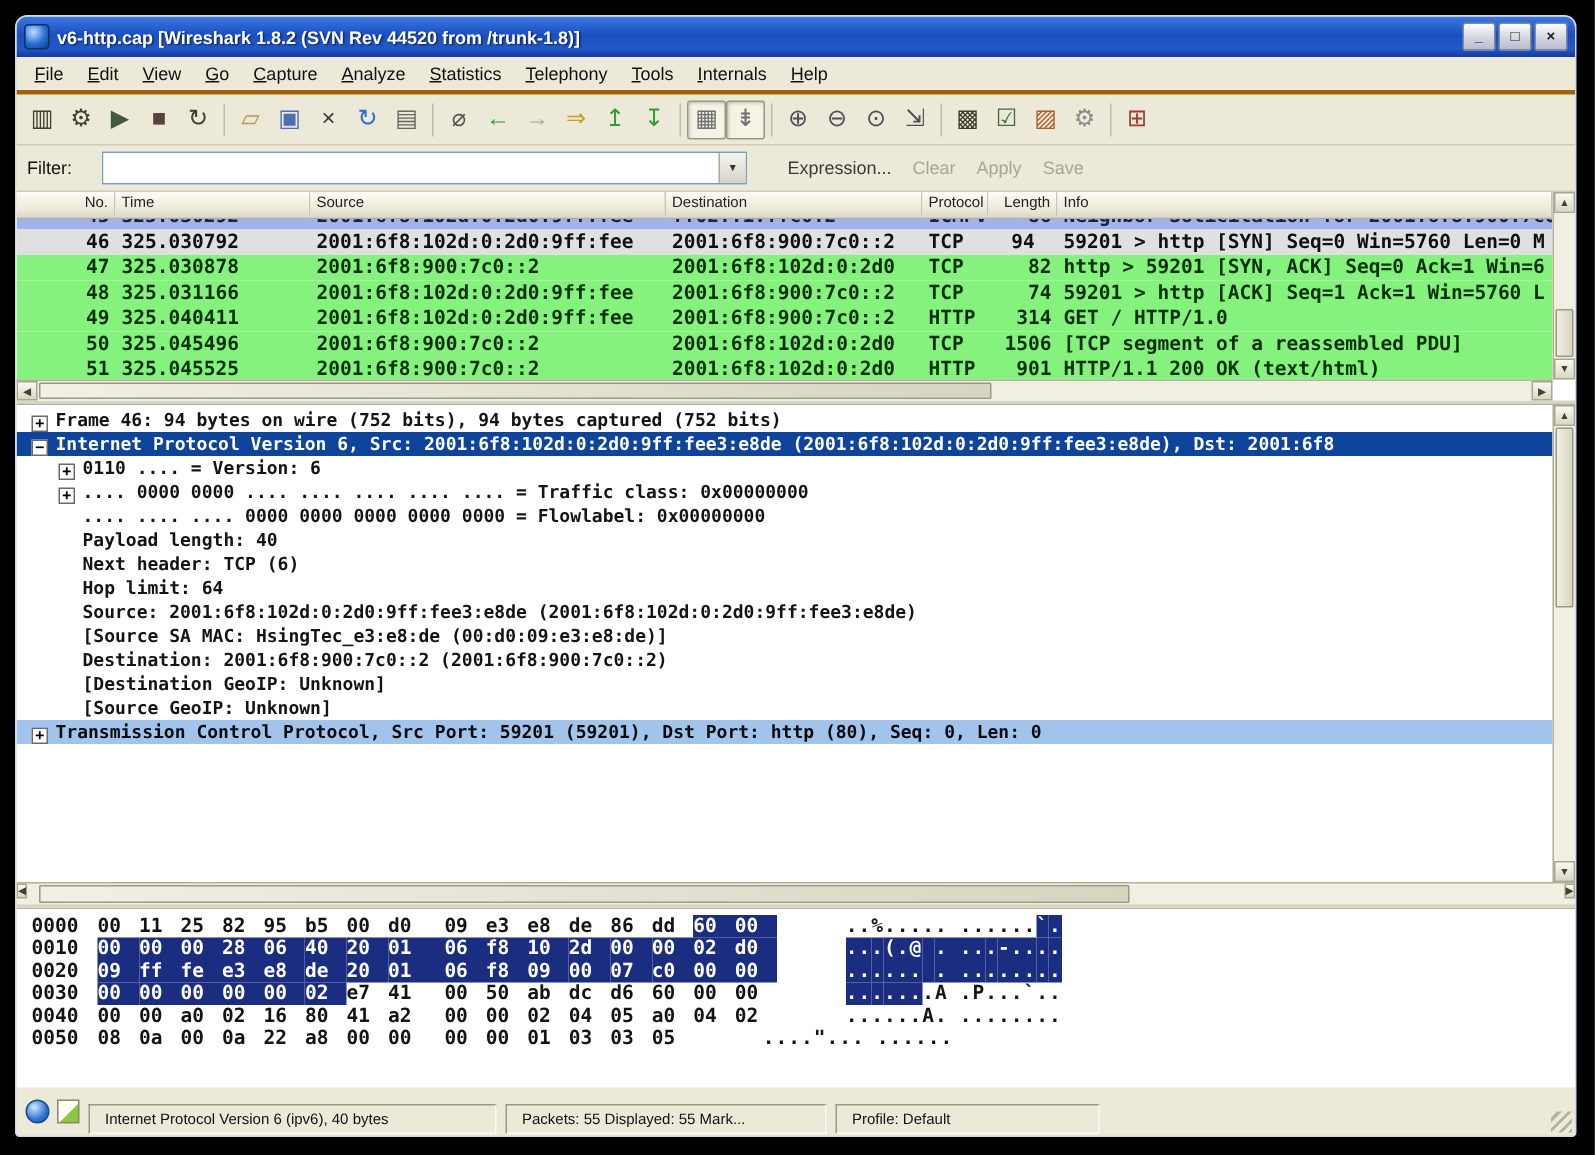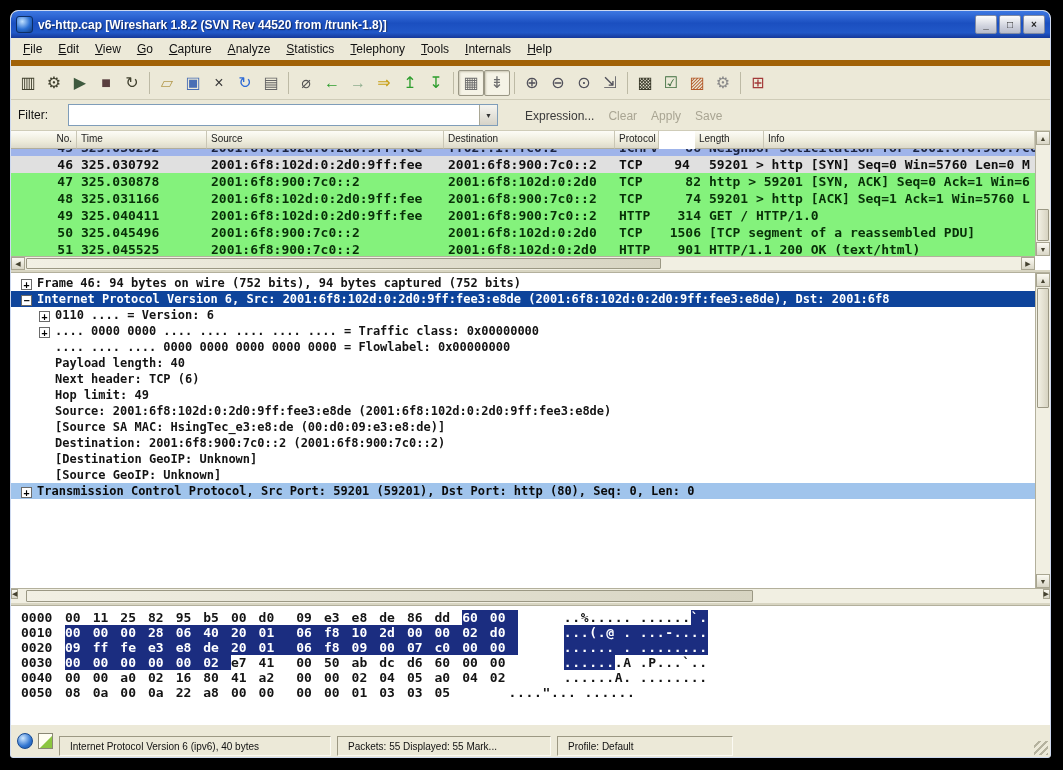--- a/index.html
+++ b/index.html
@@ -16,21 +16,21 @@
             background:radial-gradient(circle at 35% 30%,#bfe0ff,#2a6fd4 55%,#123c80);
             border:1px solid #0d2e66;flex:0 0 15px;}
   .title{color:#fff;font-weight:bold;font-size:12px;text-shadow:1px 1px 1px #10275e;
          white-space:nowrap;overflow:hidden;flex:1;}
   .win-buttons{display:flex;gap:2px;}
   .win-btn{width:20px;height:17px;display:flex;align-items:center;justify-content:center;
            font-size:10px;font-weight:bold;color:#222;border:1px solid #7f8aa5;border-radius:2px;
            background:linear-gradient(180deg,#fdfdfd,#cfd2dd 60%,#b8bccb);}
   
   .menubar{height:22px;flex:0 0 22px;display:flex;align-items:center;padding-left:4px;
-           border-bottom:6px solid #a16207;}
+           border-bottom:3px solid #a16207;}
   .menu-item{display:inline-block;padding:3px 8px;font-size:12px;color:#111;}
   .menu-item::first-letter{text-decoration:underline;}
   
   .toolbar{height:33px;flex:0 0 33px;display:flex;align-items:center;padding:0 4px;
            border-bottom:1px solid #cfccb8;}
   .tb-btn{width:26px;height:26px;display:flex;align-items:center;justify-content:center;}
   .tb-btn.pressed{border:1px solid #9a9785;background:#f5f3e6;border-radius:2px;
                   box-shadow:inset 1px 1px 2px #cac7b4;width:24px;height:24px;}
   .tb-glyph{font-size:16px;line-height:16px;}
   .tb-sep{width:1px;height:22px;background:#bdbaa5;margin:0 4px;flex:0 0 1px;}
@@ -244,21 +244,21 @@
     </div>
 
     <div class="packet-list">
       <div class="pl-main">
         <div class="pl-header" id="pl-header">
             <div class="pl-h" style="width: 66px; text-align: right;">No.</div>
             <div class="pl-h" style="width: 130px;">Time</div>
             <div class="pl-h" style="width: 237px;">Source</div>
             <div class="pl-h" style="width: 171px;">Destination</div>
             <div class="pl-h" style="width: 44px;">Protocol</div>
-            <div class="pl-h" style="width: 69px; text-align: left; margin-left: 36px;">Length</div>
+            <div class="pl-h" style="width: 46px; text-align: right;">Length</div>
             <div class="pl-h" style="flex: 1 1 0%;">Info</div>
           </div>
         <div class="pl-body" id="pl-body">
             <div class="partial-clip">
               <div class="pl-row row-partial">
                 <div class="pl-cell" style="width: 66px; text-align: right;">45</div>
                 <div class="pl-cell" style="width: 130px;">325.030292</div>
                 <div class="pl-cell" style="width: 237px;">2001:6f8:102d:0:2d0:9ff:fee</div>
                 <div class="pl-cell" style="width: 171px;">ff02::1:ffc0:2</div>
                 <div class="pl-cell" style="width: 44px;">ICMPv6</div>
@@ -336,21 +336,21 @@
 
     <div class="details-wrap">
       <div id="details-lines">
           <div class="det-line" style="padding-left: 10px;"><span class="expander">+</span><span class="det-text">Frame 46: 94 bytes on wire (752 bits), 94 bytes captured (752 bits)</span></div>
           <div class="det-line selected" style="padding-left: 10px;"><span class="expander">−</span><span class="det-text">Internet Protocol Version 6, Src: 2001:6f8:102d:0:2d0:9ff:fee3:e8de (2001:6f8:102d:0:2d0:9ff:fee3:e8de), Dst: 2001:6f8</span></div>
           <div class="det-line" style="padding-left: 28px;"><span class="expander">+</span><span class="det-text">0110 .... = Version: 6</span></div>
           <div class="det-line" style="padding-left: 28px;"><span class="expander">+</span><span class="det-text">.... 0000 0000 .... .... .... .... .... = Traffic class: 0x00000000</span></div>
           <div class="det-line" style="padding-left: 44px;"><span class="det-text">.... .... .... 0000 0000 0000 0000 0000 = Flowlabel: 0x00000000</span></div>
           <div class="det-line" style="padding-left: 44px;"><span class="det-text">Payload length: 40</span></div>
           <div class="det-line" style="padding-left: 44px;"><span class="det-text">Next header: TCP (6)</span></div>
-          <div class="det-line" style="padding-left: 44px;"><span class="det-text">Hop limit: 49</span></div>
+          <div class="det-line" style="padding-left: 44px;"><span class="det-text">Hop limit: 64</span></div>
           <div class="det-line" style="padding-left: 44px;"><span class="det-text">Source: 2001:6f8:102d:0:2d0:9ff:fee3:e8de (2001:6f8:102d:0:2d0:9ff:fee3:e8de)</span></div>
           <div class="det-line" style="padding-left: 44px;"><span class="det-text">[Source SA MAC: HsingTec_e3:e8:de (00:d0:09:e3:e8:de)]</span></div>
           <div class="det-line" style="padding-left: 44px;"><span class="det-text">Destination: 2001:6f8:900:7c0::2 (2001:6f8:900:7c0::2)</span></div>
           <div class="det-line" style="padding-left: 44px;"><span class="det-text">[Destination GeoIP: Unknown]</span></div>
           <div class="det-line" style="padding-left: 44px;"><span class="det-text">[Source GeoIP: Unknown]</span></div>
           <div class="det-line unfocus" style="padding-left: 10px;"><span class="expander">+</span><span class="det-text">Transmission Control Protocol, Src Port: 59201 (59201), Dst Port: http (80), Seq: 0, Len: 0</span></div>
         </div>
       <div class="sb-v" style="bottom:0;">
         <div class="sb-btn" style="top:0;">▲</div>
         <div class="sb-thumb" style="left:1px;right:1px;top:15px;height:120px;"></div>

